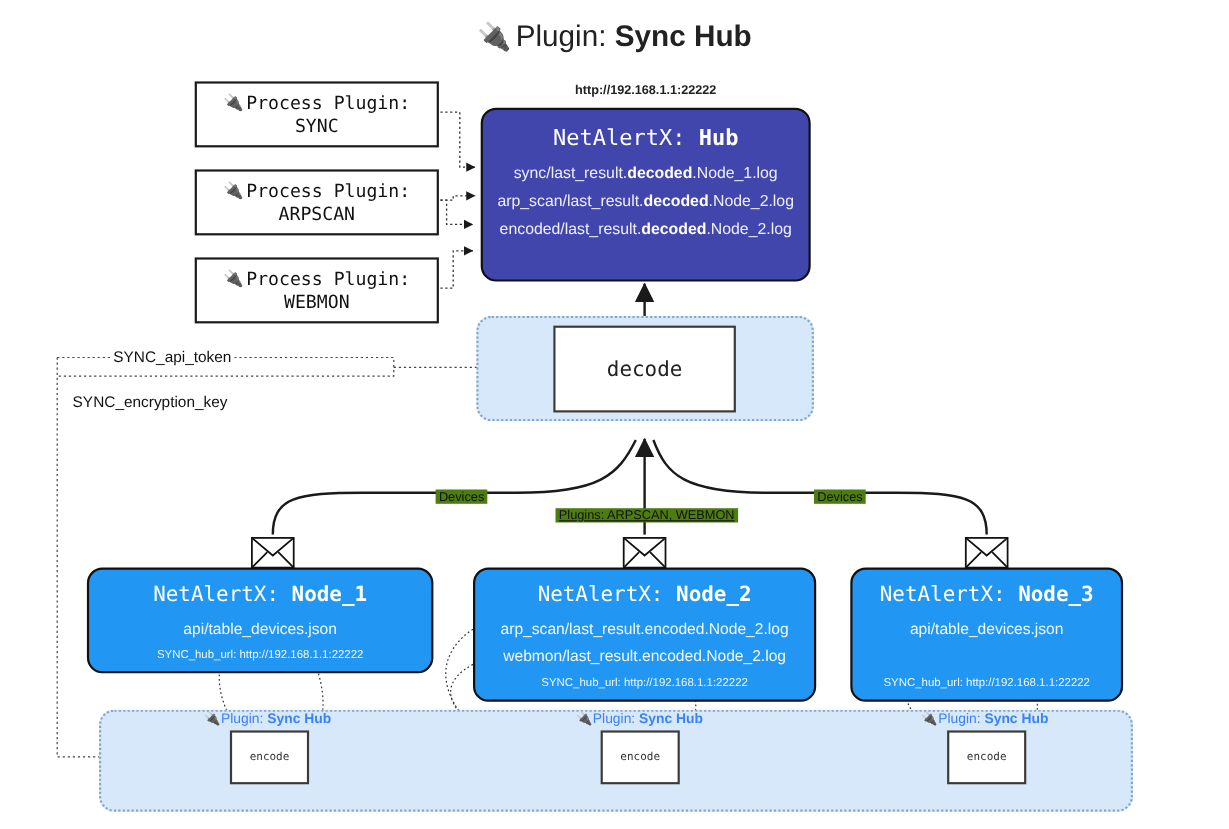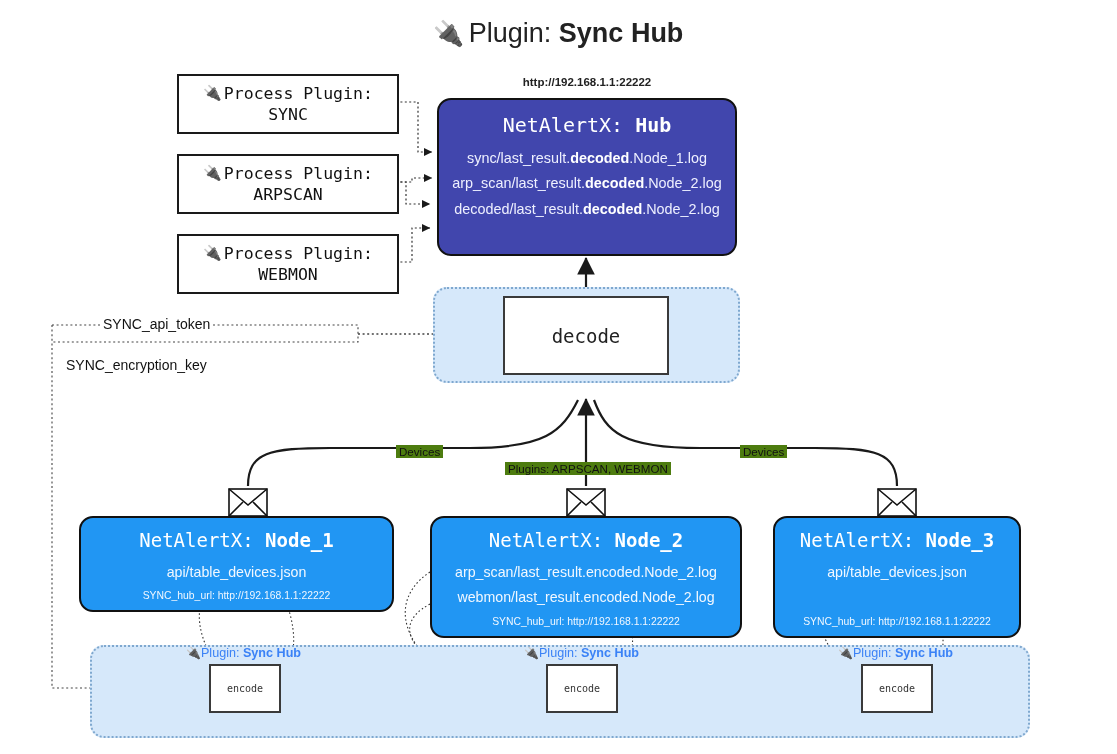--- a/index.html
+++ b/index.html
@@ -136,33 +136,33 @@
     <div class="hubtitle">
       <span>NetAlertX:</span> <b>Hub</b>
     </div>
     <div class="hubline">
       <span>sync/last_result.</span><b>decoded</b><span>.Node_1.log</span>
     </div>
     <div class="hubline">
       <span>arp_scan/last_result.</span><b>decoded</b><span>.Node_2.log</span>
     </div>
     <div class="hubline">
-      <span>decoded/last_result.</span><b>decoded</b><span>.Node_2.log</span>
+      <span>encoded/last_result.</span><b>decoded</b><span>.Node_2.log</span>
     </div>
   </div>
 
   <div class="band decodeband"></div>
   <div class="whitebox decodebox">decode</div>
 
   <div class="keylabel" style="left:100px;top:316px;">SYNC_api_token</div>
   <div class="keylabel" style="left:63px;top:357px;">SYNC_encryption_key</div>
 
   <div class="wirelabel" style="left:396px;top:445px;">Devices</div>
   <div class="wirelabel" style="left:740px;top:445px;">Devices</div>
-  <div class="wirelabel" style="left:505px;top:462px;">Plugins: ARPSCAN, WEBMON</div>
+  <div class="wirelabel" style="left:505px;top:462px;text-decoration:underline;">Plugins: ARPSCAN, WEBMON</div>
 
   <div class="node" style="left:79px;width:315px;height:96px;">
     <div class="nodetitle">
       <span>NetAlertX:</span> <b>Node_1</b>
     </div>
     <div class="nodeline">api/table_devices.json</div>
     <div class="nodeurl">SYNC_hub_url: http://192.168.1.1:22222</div>
   </div>
 
   <div class="node" style="left:430px;width:312px;height:122px;">

